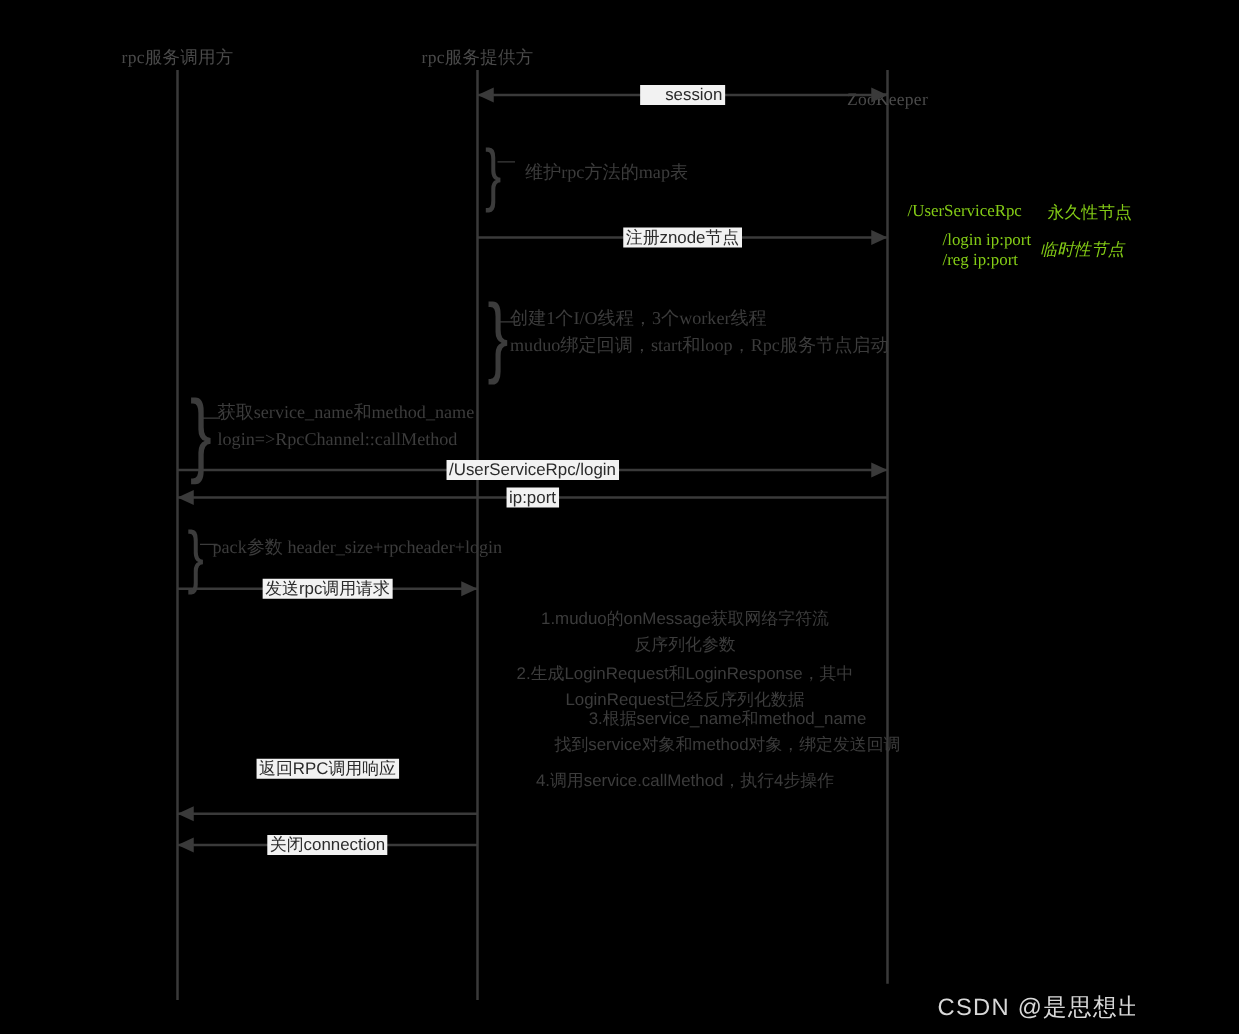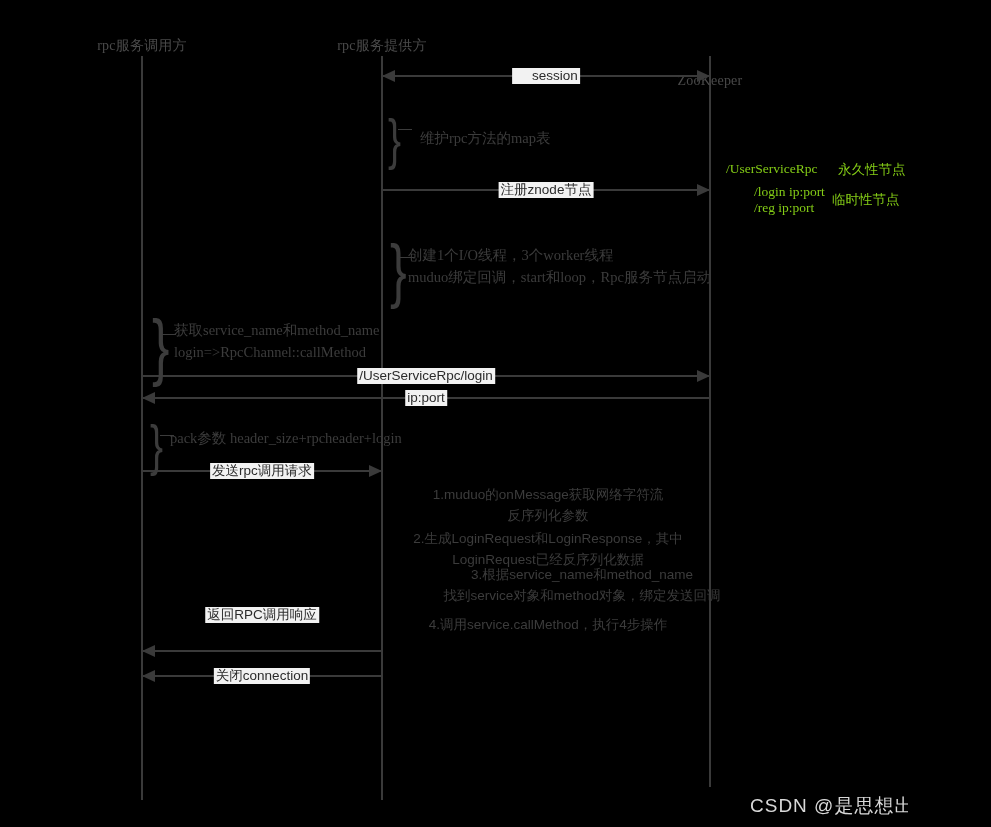--- a/index.html
+++ b/index.html
@@ -177,15 +177,15 @@
       <div>3.根据service_name和method_name</div>
       <div>找到service对象和method对象，绑定发送回调</div>
     </div>
     <div class="ctext" style="left: 548px; top: 614px;">
       <div>4.调用service.callMethod，执行4步操作</div>
     </div>
     <div class="zk-text" style="left: 726px; top: 161px;">/UserServiceRpc</div>
     <div class="zk-text" style="left: 838px; top: 161px;">永久性节点</div>
     <div class="zk-text" style="left: 754px; top: 184px;">/login  ip:port</div>
     <div class="zk-text" style="left: 754px; top: 200px;">/reg  ip:port</div>
-    <div class="zk-text" style="left: 832px; top: 191px;">临时性节点</div>
+    <div class="zk-text" style="left: 832px; top: 191px; font-style: italic;">临时性节点</div>
     <div class="watermark" style="left: 750px; top: 793px;">CSDN @是思想出了问题！</div>
   </div>
 
 </body></html>

